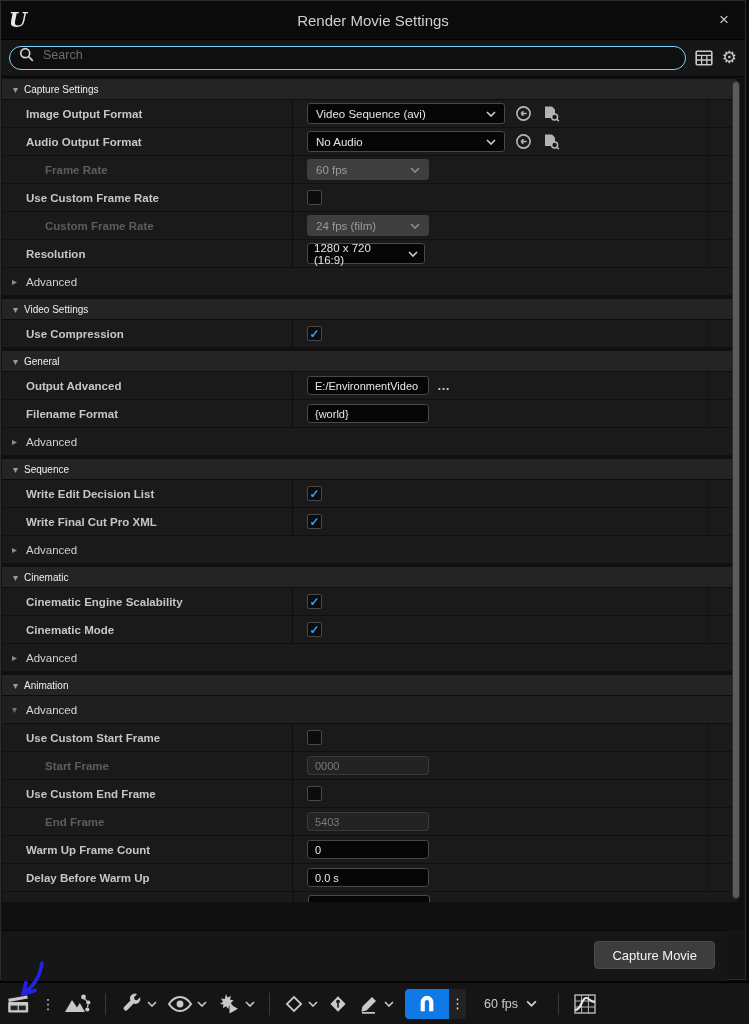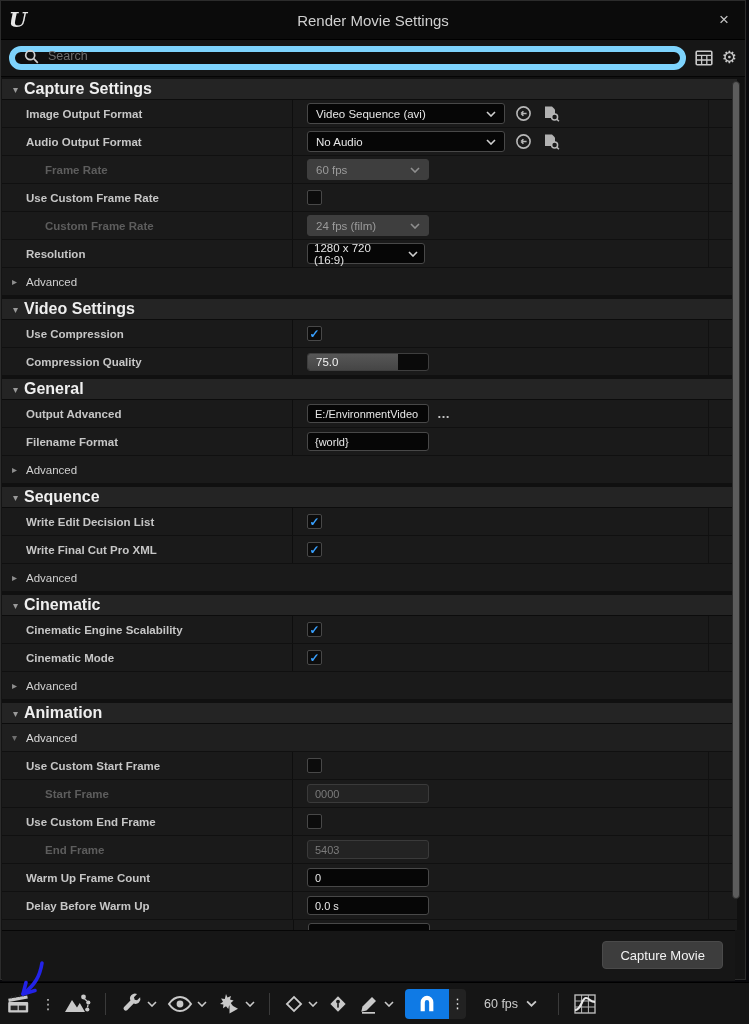--- a/index.html
+++ b/index.html
@@ -10,35 +10,35 @@
           border:1px solid #2c2c2c;box-sizing:border-box;}
   .titlebar{height:38px;background:#0b0b0b;display:flex;align-items:center;position:relative;
             border-bottom:1px solid #000;}
   .logo{width:34px;text-align:center;color:#e8e8e8;font-family:"DejaVu Serif",serif;
         font-weight:bold;font-style:italic;font-size:21px;line-height:38px;}
   .title{position:absolute;left:0;right:0;text-align:center;color:#cfcfcf;font-size:15px;}
   .close{position:absolute;right:12px;top:0;height:38px;line-height:38px;color:#c4c4c4;
          font-size:17px;cursor:default;padding:0 4px;}
   .search-row{height:37px;background:#161616;display:flex;align-items:center;
               padding:0 8px;border-bottom:1px solid #050505;box-sizing:border-box;}
-  .search-pill{flex:1;height:24px;background:#0f0f0f;border:6px solid #7dd3fc;border-radius:12px;
-               display:flex;align-items:flex-end;padding:0 9px;box-sizing:border-box;}
+  .search-pill{flex:1;height:24px;background:#0f0f0f;border:1px solid #7dd3fc;border-radius:12px;
+               display:flex;align-items:flex-start;padding:0 9px;box-sizing:border-box;}
   .search-pill input{flex:1;background:transparent;border:none;outline:none;color:#bdbdbd;
                      font-size:12.5px;margin-left:7px;font-family:"Liberation Sans",sans-serif;}
   .search-pill input::placeholder{color:#6e6e6e;}
   .sr-icons{display:flex;align-items:center;gap:9px;margin-left:9px;}
   .gear{color:#c9c9c9;font-size:17px;line-height:16px;}
   
   .list{position:absolute;left:1px;right:1px;top:76px;height:853px;background:#101010;overflow:hidden;}
   .rows-wrap{width:735px;}
   .hdr{height:21px;background:#242424;display:flex;align-items:center;margin-top:3px;
        border-bottom:1px solid #0c0c0c;box-sizing:border-box;}
   .hdr:first-child{margin-top:2px;}
   .hdr .tri{width:17px;text-align:center;color:#9a9a9a;font-size:10px;margin-left:5px;}
-  .hdr .htxt{color:#efefef;font-size:16px;font-weight:bold;}
+  .hdr .htxt{color:#efefef;font-size:10px;font-weight:normal;}
   .row{height:28px;background:#1a1a1a;display:flex;align-items:center;
        border-bottom:1px solid #101010;box-sizing:border-box;position:relative;}
   .row.prop::after{content:"";position:absolute;left:706px;top:0;bottom:0;width:1px;background:#111;}
   .lbl{width:291px;box-sizing:border-box;padding-left:24px;color:#c6c6c6;font-size:11.5px;
        border-right:1px solid #0e0e0e;height:100%;display:flex;align-items:center;font-weight:bold;}
   .lbl.dis{color:#5d5d5d;padding-left:43px;}
   .val{display:flex;align-items:center;padding-left:14px;}
   .row-adv .tri{width:14px;margin-left:10px;color:#8e8e8e;font-size:10px;}
   .row-adv .atxt{color:#d0d0d0;font-size:11.5px;margin-left:0px;}
   .subhdr{height:28px;background:#1f1f1f;display:flex;align-items:center;
@@ -66,21 +66,21 @@
   .field.dis{background:#232323;border-color:#3a3a3a;color:#7b7b7b;}
   .dots3{color:#c4c4c4;font-size:13px;font-weight:bold;margin-left:8px;letter-spacing:1px;}
   .cutrow{height:10px;background:#1a1a1a;display:flex;overflow:hidden;}
   .cutrow .lblc{width:291px;border-right:1px solid #0e0e0e;height:100%;}
   .cutrow .fieldc{margin-left:14px;margin-top:3px;width:122px;height:19px;background:#060606;
                   border:1px solid #484848;border-radius:3px;box-sizing:border-box;}
   .scrolltrack{position:absolute;right:3px;top:2px;width:9px;bottom:2px;}
   .scrollthumb{position:absolute;left:0;top:2px;width:8px;height:818px;background:#5c5c5c;
                border-radius:4px;border:1px solid #2b2b2b;box-sizing:border-box;}
   
-  .footer{position:absolute;left:1px;right:10px;top:929px;height:50px;background:#161616;
+  .footer{position:absolute;left:1px;right:18px;top:929px;height:50px;background:#161616;
           border-top:1px solid #060606;}
   .capture-btn{position:absolute;right:12px;top:10px;height:28px;padding:0 17px;background:#3d3d3d;
                border:1px solid #4a4a4a;border-radius:4px;color:#f2f2f2;font-size:13px;
                display:flex;align-items:center;box-sizing:border-box;}
   
   .taskbar{position:absolute;left:0;right:0;top:982px;height:42px;background:#151515;
            display:flex;align-items:center;border-top:1px solid #000;box-sizing:border-box;}
   .tb-item{display:flex;align-items:center;margin:0 5px;}
   .tb-sep{width:1px;height:22px;background:#3a3a3a;margin:0 9px;}
   .vdots{color:#c9c9c9;font-size:14px;letter-spacing:0;margin:0 3px;}
@@ -235,29 +235,20 @@
 
         <div class="row prop">
           <div class="lbl">Use Compression</div>
           <div class="val">
               <div class="cb">
                 <span>✓</span>
               </div>
             </div>
         </div>
 
-        <div class="row prop">
-          <div class="lbl">Compression Quality</div>
-          <div class="val">
-            <div class="slider">
-              <div class="fill" style="width:75%"></div>
-              <div class="stxt">75.0</div>
-            </div>
-          </div>
-        </div>
 
         <div class="hdr">
           <span class="tri">▾</span>
           <span class="htxt">General</span>
         </div>
 
         <div class="row prop">
           <div class="lbl">Output Advanced</div>
           <div class="val">
             <div class="field">

